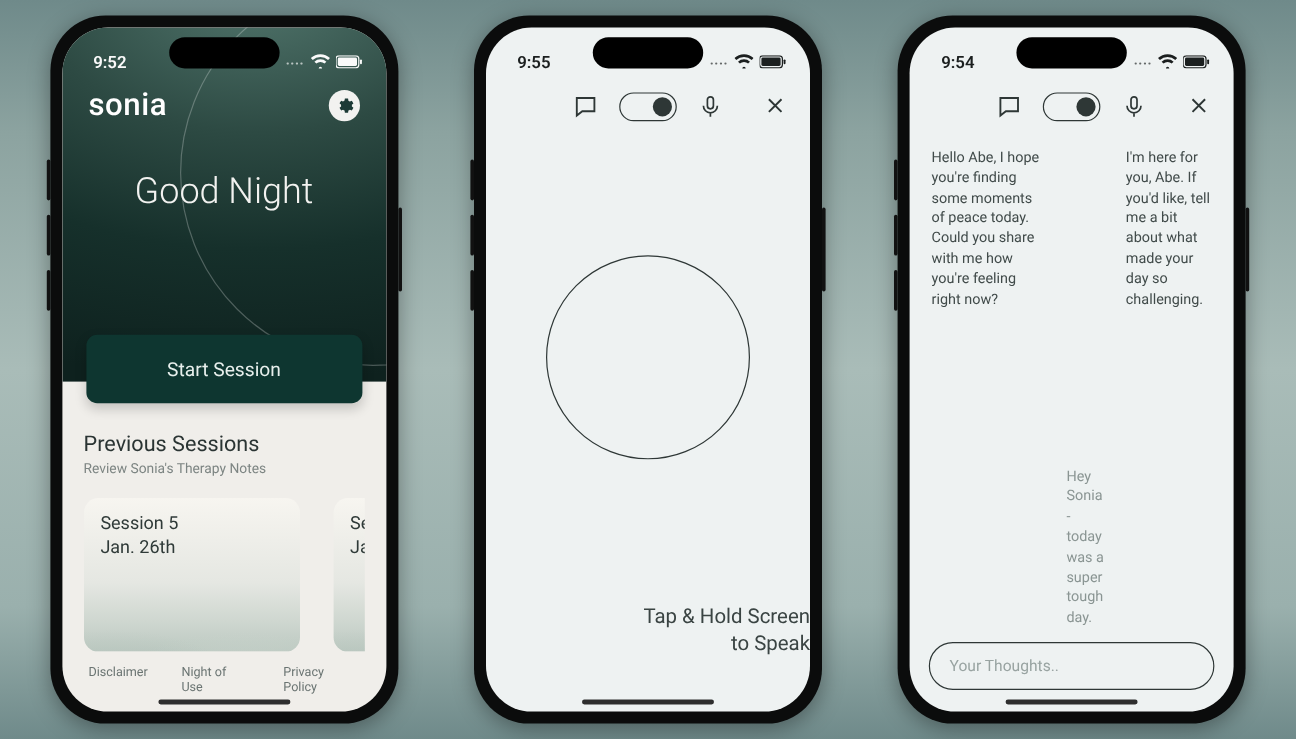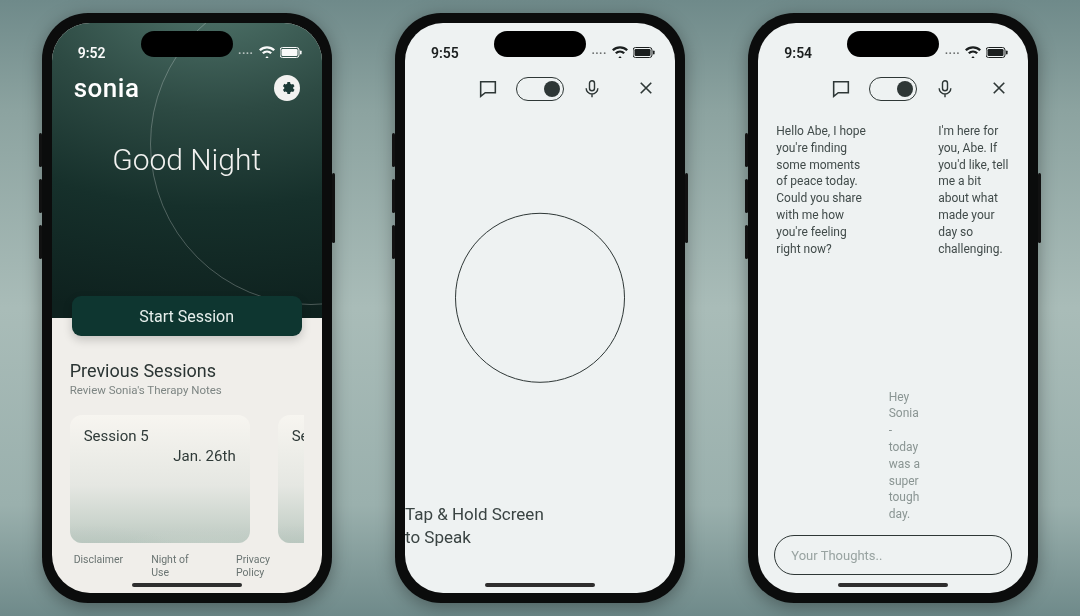--- a/index.html
+++ b/index.html
@@ -106,21 +106,21 @@
     text-align:center;
     font-weight:300;
     font-size:30px;
     line-height:1.25;
     margin-top:38px;
     color:#f2f2f0;
   }
   .start {
     position:absolute;
     left:20px; right:20px; bottom:-18px;
-    height:40px; border-radius:9px;
+    height:57px; border-radius:9px;
     background:#0e3630;
     color:#e7efec;
     display:flex; align-items:center; justify-content:center;
     font-size:16px; font-weight:400;
     box-shadow: 0 4px 10px rgba(0,0,0,.18);
     cursor:pointer;
   }
   .lower { padding: 42px 18px 0 18px; flex:1; display:flex; flex-direction:column; }
   .prevh { color:#2a3433; font-size:18px; font-weight:400; }
   .prevs { color:#7d8583; font-size:11.5px; margin-top:2px; }
@@ -134,21 +134,21 @@
     position:relative;
     overflow:hidden;
   }
   .card::after {
     content:"";
     position:absolute; left:-20px; right:-20px; bottom:-30px; height:80px;
     background: radial-gradient(ellipse 80% 100% at 20% 100%, #b6c4bd 0%, transparent 60%),
                 radial-gradient(ellipse 80% 100% at 70% 100%, #c9d3cc 0%, transparent 60%);
   }
   .card .t { font-size:15px; font-weight:400; }
-  .card .d { font-size:15px; margin-top:2px;text-align:right; }
+  .card .d { font-size:15px; margin-top:2px; }
   .footer {
     margin-top:auto;
     padding: 8px 4px 14px 4px;
     display:flex; gap:28px;
     font-size:10.5px; color:#6a7472;
   }
 
   
   .scr-light { background:#eef2f2; color:#3a4443; position:relative; }
   .status.dark { color:#1b1f1f; }
@@ -191,21 +191,21 @@
   .ring {
     position:absolute; top:50%; left:50%;
     transform:translate(-50%,-56%);
     width:170px; height:170px;
     border:1.5px solid #2e3736;
     border-radius:50%;
     cursor:pointer;
   }
   .prompt {
     position:absolute; left:0; right:0; bottom:44px;
-    text-align:left;
+    text-align:right;
     font-size:17px; line-height:1.35;
     color:#3a4443;
   }
 
   
   .chat {
     position:absolute; top:100px; left:18px; right:18px; bottom:70px;
     display:flex; flex-direction:row; gap:16px;
     font-size:12px; line-height:1.4;
   }

